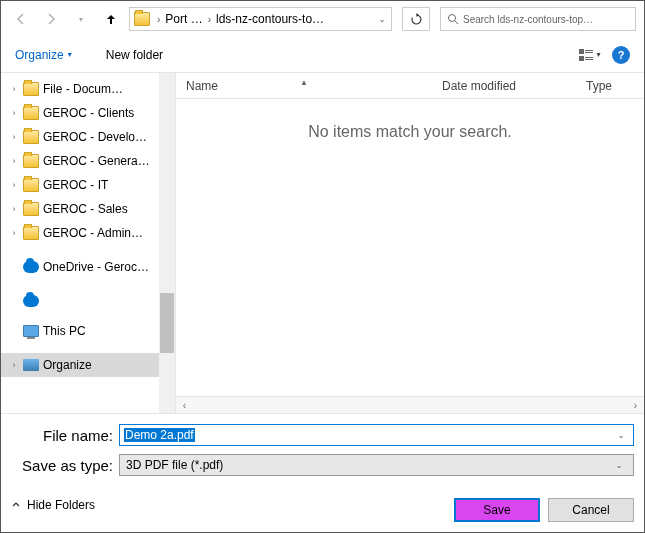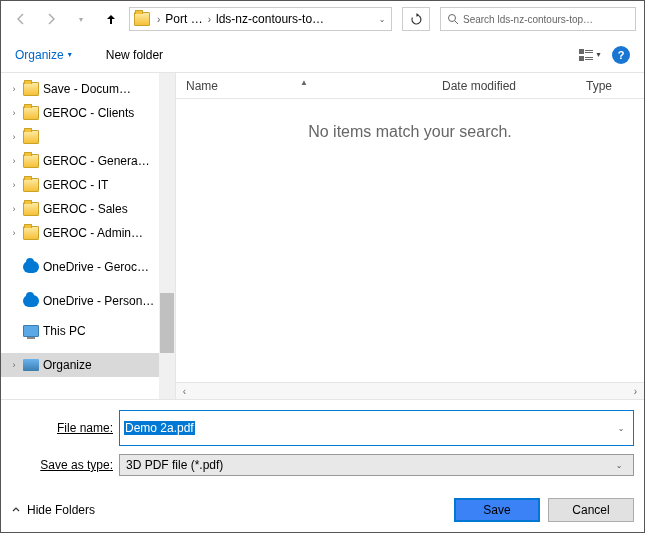--- a/index.html
+++ b/index.html
@@ -52,32 +52,32 @@
   .lh-col.date{flex:0 0 144px;}
   .lh-col.type{flex:1;}
   .sort-ind{position:absolute; top:-1px; left:50%; transform:translateX(-50%); font-size:8px;color:#666;}
   .list-body { flex:1; display:flex; align-items:flex-start; justify-content:center; padding-top:24px; color:#666; font-size:16px;}
   .hscroll{height:17px;border-top:1px solid #e5e5e5;background:#f7f7f7;display:flex;align-items:center;}
   .hscroll .har{width:17px;display:flex;align-items:center;justify-content:center;color:#666;font-size:10px;}
   .hscroll .htrack{flex:1;}
   
   .bottom{border-top:1px solid #e5e5e5;padding:10px 10px 0 10px;}
   .form-row{display:flex;align-items:center;margin-bottom:8px;}
-  .form-label{width:108px;text-align:right;padding-right:6px;font-size:12px;text-decoration:underline;}
-  .fn-input{flex:1;height:36px;border:1px solid #0078d4;padding:0 4px;font-size:12px;display:flex;align-items:center;position:relative;}
+  .form-label{width:108px;text-align:right;padding-right:6px;font-size:15px;}
+  .fn-input{flex:1;height:22px;border:1px solid #0078d4;padding:0 4px;font-size:12px;display:flex;align-items:center;position:relative;}
   .fn-sel{background:#0078d4;color:#fff;padding:0 1px;}
   .fn-drop{width:16px;display:flex;align-items:center;justify-content:center;color:#555;margin-left:auto;}
   .type-input{flex:1;height:22px;border:1px solid #999;background:#e8e8e8;padding:0 6px;font-size:12px;display:flex;align-items:center;}
   .type-drop{width:16px;display:flex;align-items:center;justify-content:center;color:#555;margin-left:auto;}
   
-  .footer{display:flex;align-items:center;padding:14px 10px 10px 10px;}
+  .footer{display:flex;align-items:flex-start;padding:14px 10px 10px 10px;}
   .hide-fld{display:flex;align-items:center;gap:6px;cursor:pointer;font-size:12px;}
   .btns{margin-left:auto;display:flex;gap:8px;}
   .btn{width:86px;height:24px;border:1px solid #adadad;background:#e1e1e1;display:flex;align-items:center;justify-content:center;font-size:12px;cursor:pointer;}
-  .btn.primary{border:2px solid #0078d4;background:#3b82f6;}
+  .btn.primary{border:2px solid #0078d4;background:#d946ef;}
   .drop-caret{font-size:8px;color:inherit;}
 </style>
 </head>
 <body>
 
 <div class="window">
 
   <div class="navbar">
     <div class="nav-arrow">
       <svg width="14" height="14" viewBox="0 0 14 14">
@@ -148,30 +148,31 @@
       </div>
       <div class="help-btn">?</div>
     </div>
   </div>
 
   <div class="body-area">
     <div class="tree">
       <div class="tree-item">
           <span class="expander">›</span>
           <span class="folder-icon"></span>
-          <span>Save - Docum…</span>
+          <span>File - Docum…</span>
         </div>
       <div class="tree-item">
           <span class="expander">›</span>
           <span class="folder-icon"></span>
           <span>GEROC - Clients</span>
         </div>
       <div class="tree-item">
           <span class="expander">›</span>
           <span class="folder-icon"></span>
+          <span>GEROC - Develo…</span>
         </div>
       <div class="tree-item">
           <span class="expander">›</span>
           <span class="folder-icon"></span>
           <span>GEROC - Genera…</span>
         </div>
       <div class="tree-item">
           <span class="expander">›</span>
           <span class="folder-icon"></span>
           <span>GEROC - IT</span>
@@ -187,21 +188,20 @@
           <span>GEROC - Admin…</span>
         </div>
       <div class="tree-item" style="margin-top:10px">
           <span class="expander"></span>
           <span class="cloud-icon"></span>
           <span>OneDrive - Geroc…</span>
         </div>
       <div class="tree-item" style="margin-top:10px">
           <span class="expander"></span>
           <span class="cloud-icon"></span>
-          <span>OneDrive - Person…</span>
         </div>
       <div class="tree-item" style="margin-top:6px">
           <span class="expander"></span>
           <span class="pc-icon"></span>
           <span>This PC</span>
         </div>
       <div class="tree-item selected" style="margin-top:10px">
           <span class="expander">›</span>
           <span class="net-icon"></span>
           <span>Organize</span>

